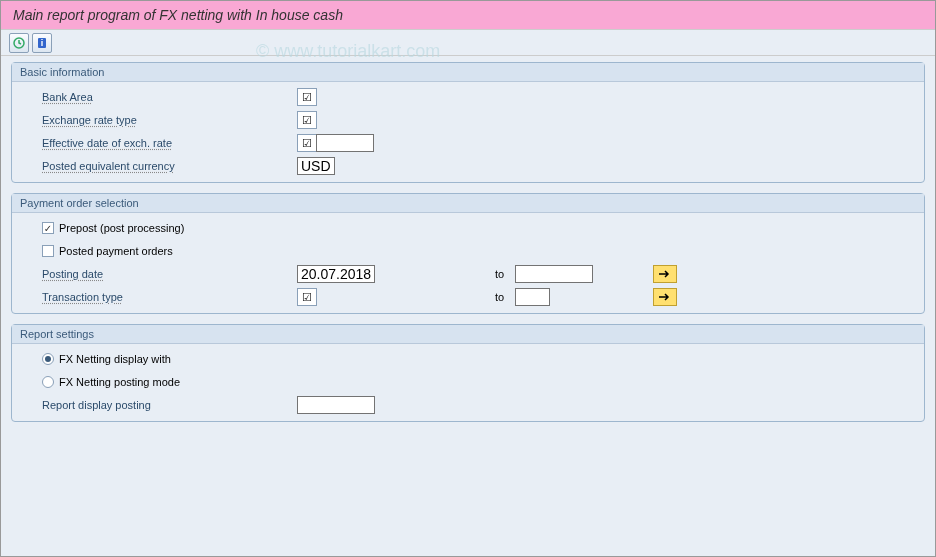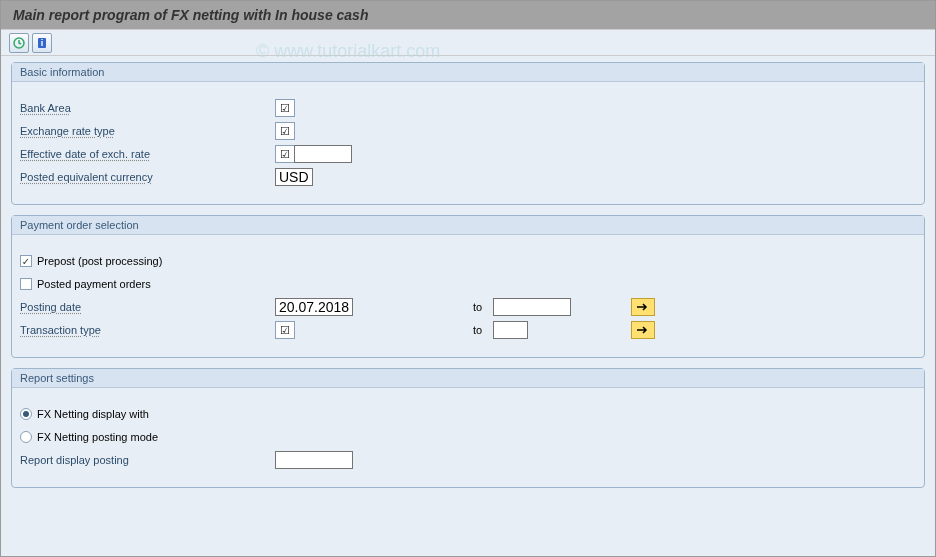--- a/index.html
+++ b/index.html
@@ -6,24 +6,24 @@
     body {
       font-family: Arial, sans-serif;
       font-size: 11px;
       background: #fff;
       width: 936px;
       height: 557px;
       border: 1px solid #999;
       position: relative;
     }
     .title-bar {
-      background: #a3a3a3;
+      background: #f9a8d4;
       padding: 6px 12px;
       font-size: 14px;
-      font-weight: bold;
+      font-weight: normal;
       font-style: italic;
       color: #333;
       border-bottom: 1px solid #ccc;
     }
     .toolbar {
       background: #e8eef5;
       padding: 3px 8px;
       border-bottom: 1px solid #ccc;
       height: 26px;
       display: flex;
@@ -54,21 +54,22 @@
       background: #e8eef5;
     }
     .group-title {
       background: #d7e3f0;
       border-bottom: 1px solid #b8c8da;
       padding: 3px 8px;
       color: #3a5a7a;
       font-size: 11px;
     }
     .group-body {
-      padding: 15px 8px;
+      padding: 4px 8px;
+      margin-left: 22px;
     }
     .row {
       display: flex;
       align-items: center;
       height: 22px;
       margin-bottom: 1px;
     }
     .label {
       width: 255px;
       color: #2a4a6a;

